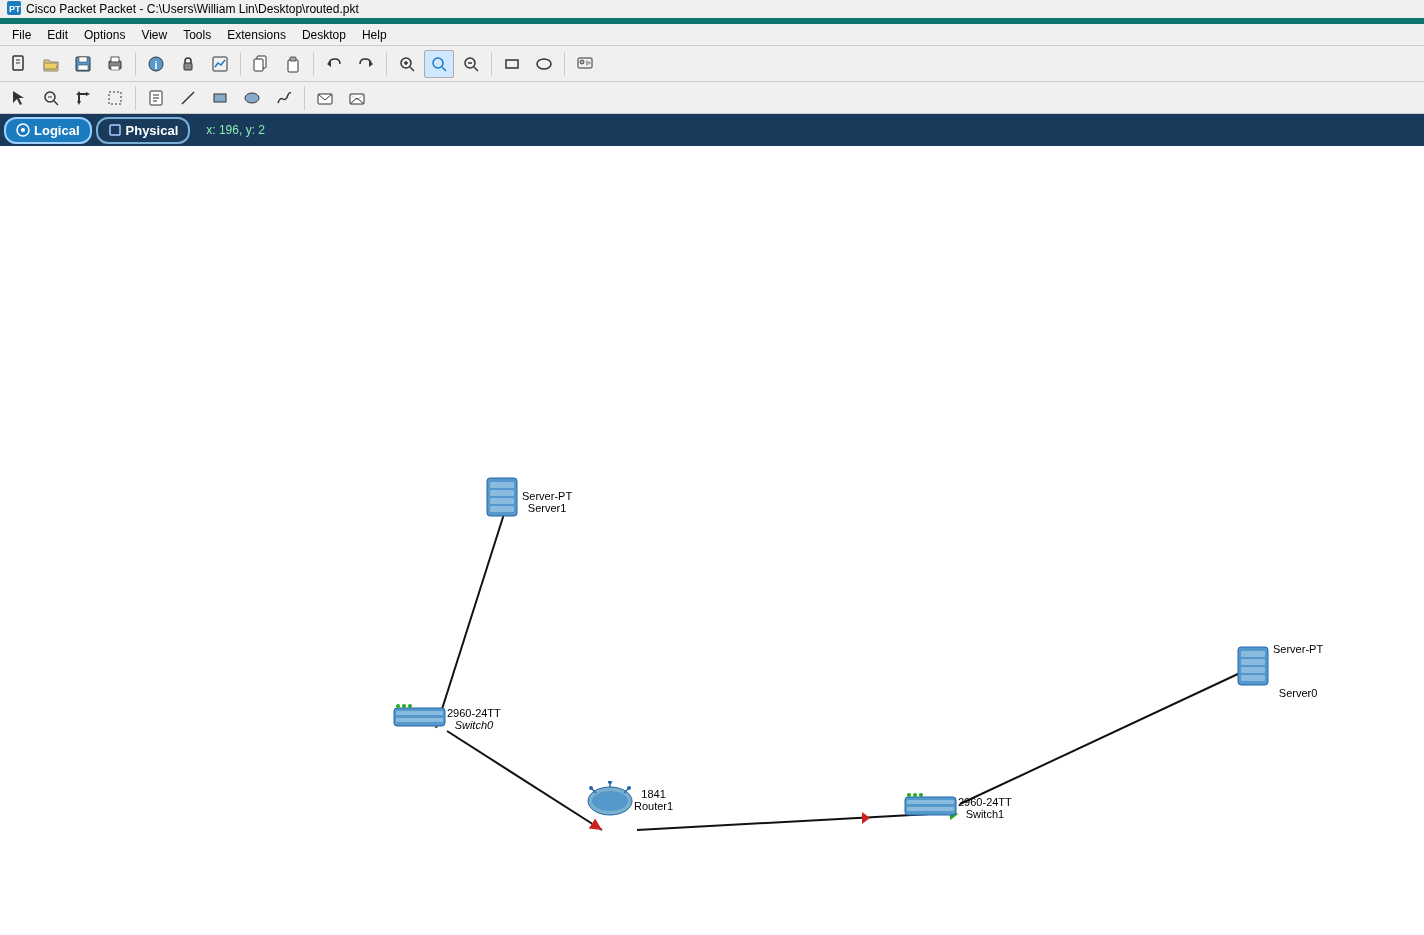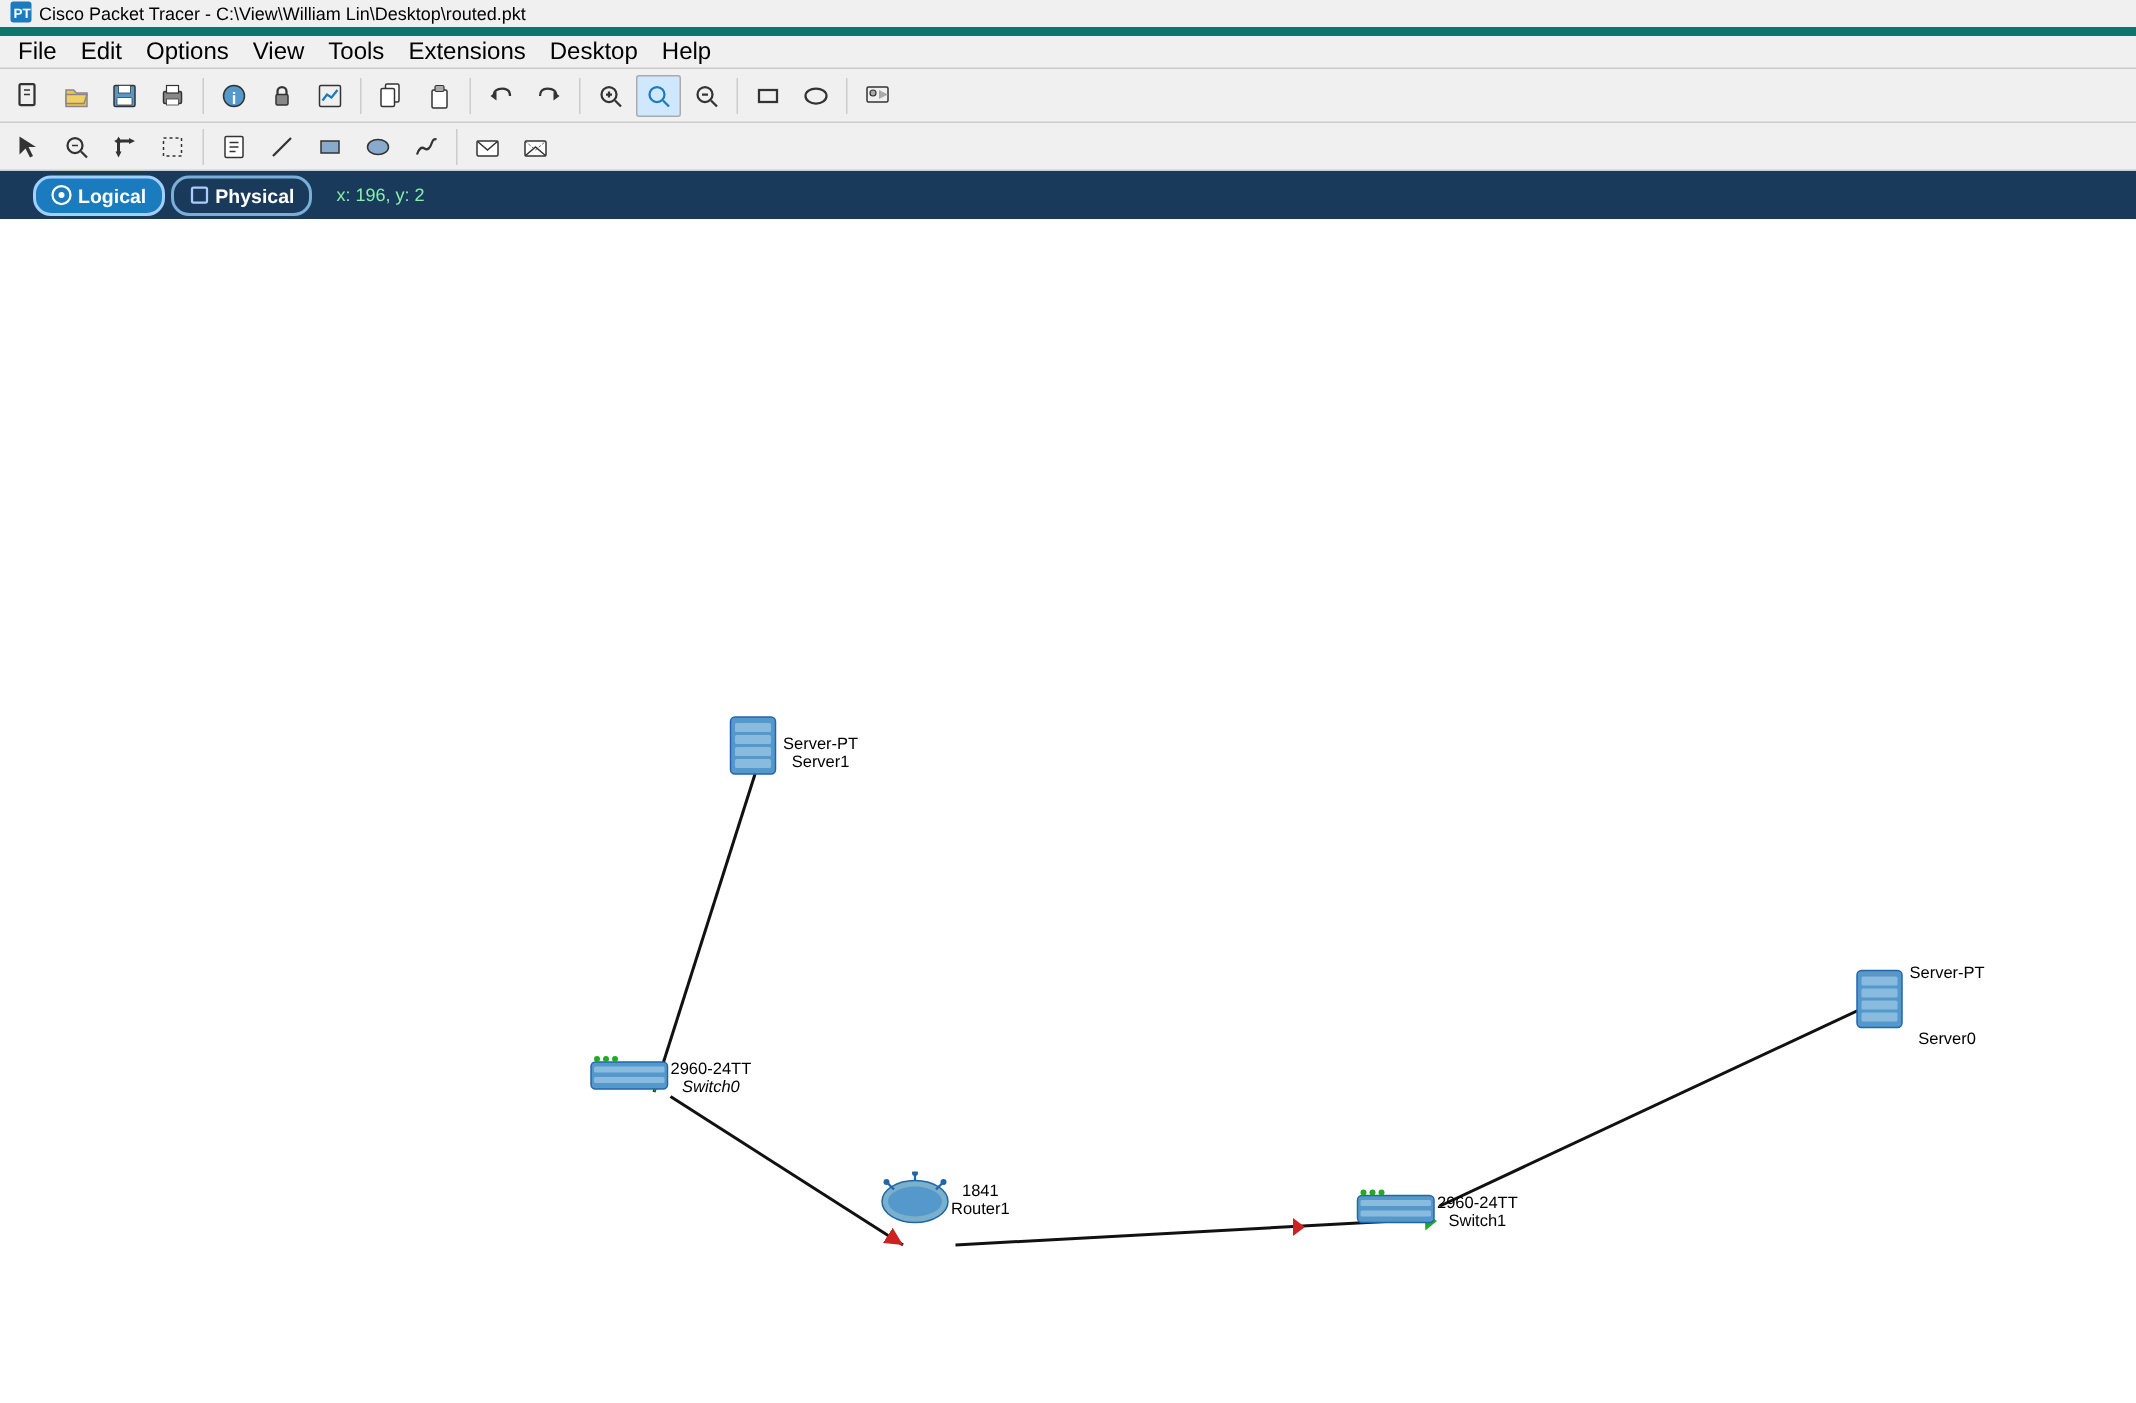--- a/index.html
+++ b/index.html
@@ -21,21 +21,21 @@
     #menubar {
       height: 22px;
       background: #f0f0f0;
       display: flex;
       align-items: center;
       border-bottom: 1px solid #ccc;
       padding: 0 4px;
     }
     .menu-item {
       padding: 2px 8px;
-      font-size: 16px;
+      font-size: 12px;
       cursor: pointer;
       color: #000;
     }
 
     
     #toolbar1 {
       height: 36px;
       background: #f0f0f0;
       display: flex;
       align-items: center;
@@ -68,21 +68,21 @@
       border-bottom: 1px solid #ccc;
       gap: 2px;
     }
 
     
     #viewtabs {
       height: 32px;
       background: #1a3a5c;
       display: flex;
       align-items: center;
-      padding: 0 22px;
+      padding: 0 4px;
       gap: 4px;
     }
     .view-tab {
       display: flex; align-items: center;
       padding: 4px 10px;
       border-radius: 12px;
       font-size: 13px;
       font-weight: bold;
       cursor: pointer;
       gap: 4px;
@@ -144,21 +144,21 @@
 </head>
 <body>
 
 <div id="titlebar">
   <span style="margin-right:4px;">
     <svg width="16" height="16" viewBox="0 0 16 16">
       <rect x="1" y="1" width="14" height="14" rx="2" fill="#1a7bbf"></rect>
       <text x="3" y="12" font-size="9" fill="white" font-weight="bold">PT</text>
     </svg>
   </span>
-  <span>Cisco Packet Tracer - C:\View\William Lin\Desktop\routed.pkt</span>
+  <span>Cisco Packet Packet - C:\Users\William Lin\Desktop\routed.pkt</span>
 </div>
 
 <div id="menubar">
   <span class="menu-item">File</span>
   <span class="menu-item">Edit</span>
   <span class="menu-item">Options</span>
   <span class="menu-item">View</span>
   <span class="menu-item">Tools</span>
   <span class="menu-item">Extensions</span>
   <span class="menu-item">Desktop</span>

